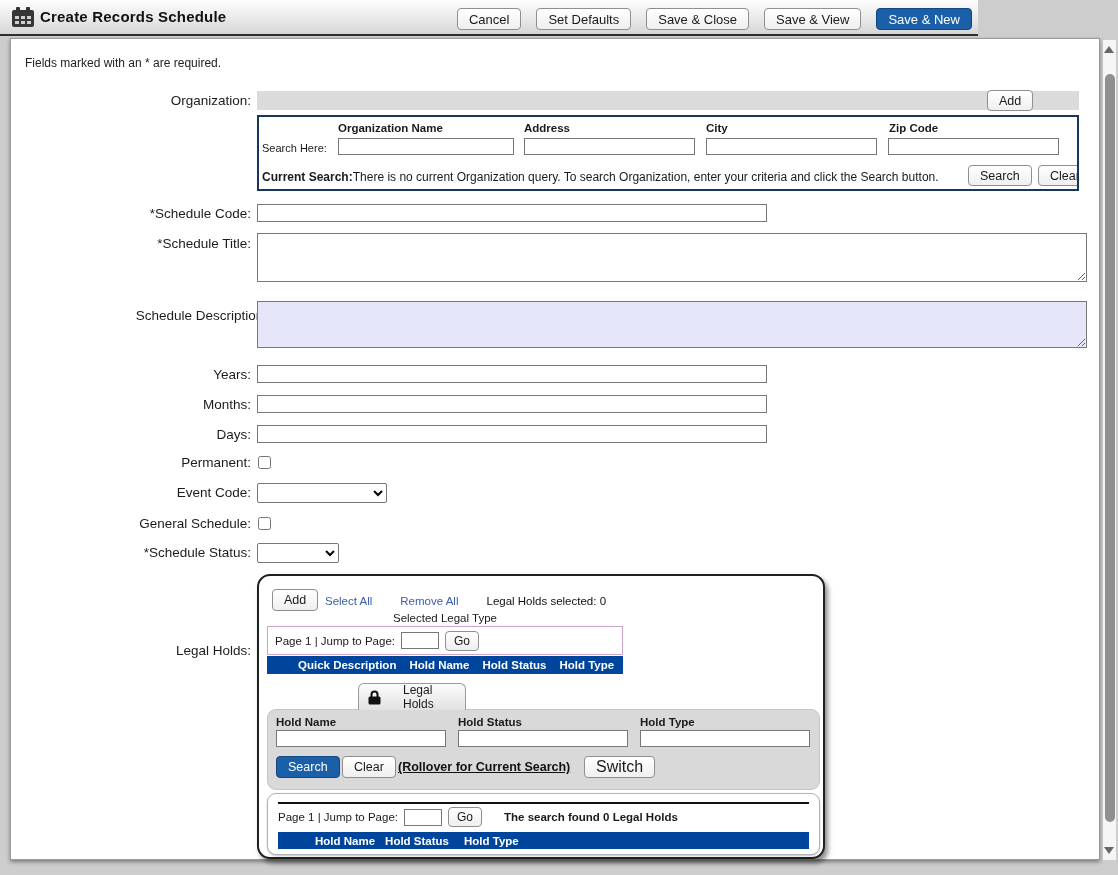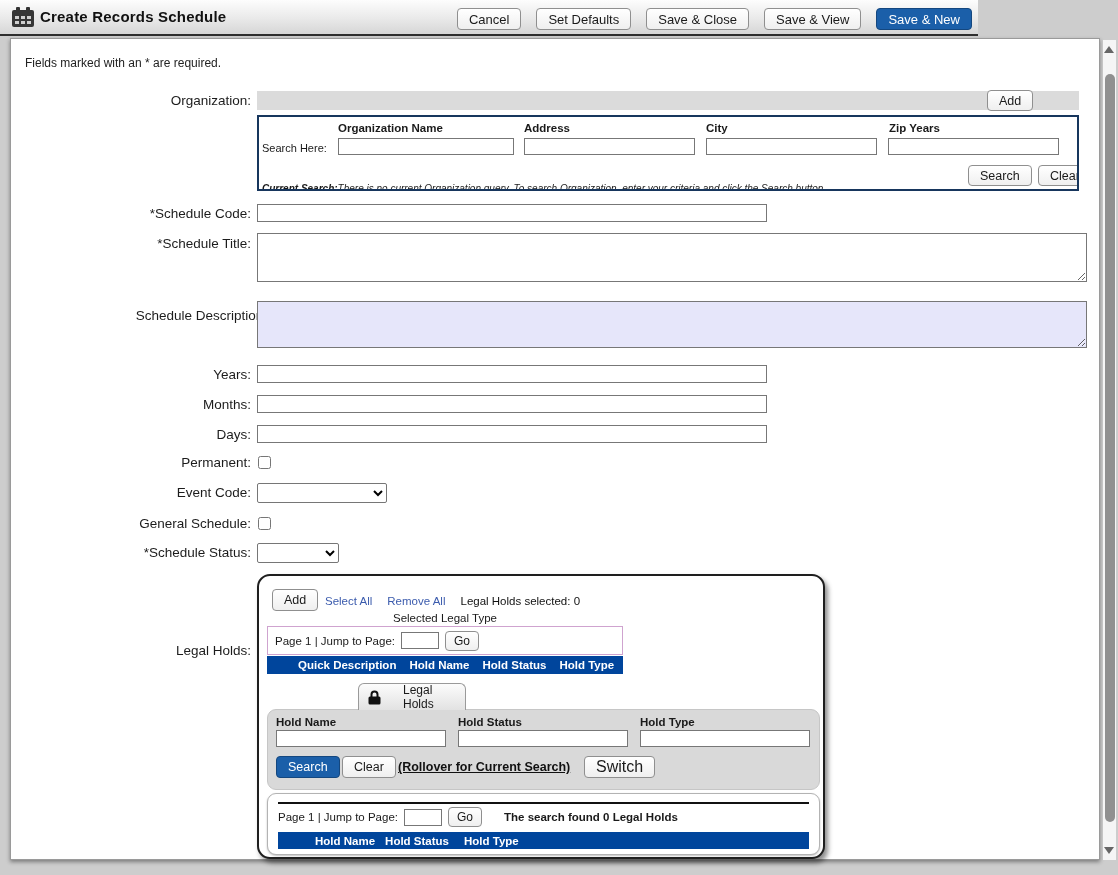--- a/index.html
+++ b/index.html
@@ -64,33 +64,33 @@
   
   .org-bar { position:absolute; left:246px; top:52px; width:822px; height:19px; background:#dbdbdb; }
   .org-add { position:absolute; left:976px; top:51px; z-index:2; height:21px; font-size:12.5px; }
   .org-box {
     position:absolute; left:246px; top:76px; width:822px; height:76px;
     border:2px solid #17365d; background:#fff; overflow:hidden;padding-left:12px;
   }
   .org-col { position:absolute; top:5px; font-size:11.5px; font-weight:bold; white-space:nowrap; }
   .org-input { position:absolute; top:21px; height:17px; border:1px solid #777; font-size:11px; padding:1px 2px; }
   .search-here { position:absolute; left:3px; top:25px; font-size:11px; }
-  .cur-line { position:absolute; left:3px; top:66px; font-size:10px; white-space:nowrap;font-style:italic; }
+  .cur-line { position:absolute; left:3px; top:53px; font-size:12px; white-space:nowrap; }
   .cur-line b { font-weight:bold; }
   .org-search-btn { position:absolute; left:709px; top:48px; height:21px; font-size:12.5px; }
   .org-clear-btn { position:absolute; left:779px; top:48px; height:21px; font-size:12.5px; }
 
   
   .lh-panel {
     position:absolute; left:246px; top:535px; width:568px; height:285px;
     background:#fff; border:2px solid #1f1f1f; border-radius:13px;
     box-shadow:3px 4px 5px rgba(0,0,0,.45);
   }
   .lh-add { position:absolute; left:13px; top:13px; height:22px; font-size:12.5px; }
-  .lh-links { position:absolute; left:66px; top:19px; display:flex; gap:15px; font-size:11.5px; white-space:nowrap; }
+  .lh-links { position:absolute; left:66px; top:19px; display:flex; gap:28px; font-size:11.5px; white-space:nowrap; }
   .link { color:#3b5bad; cursor:pointer; }
   .lh-count { color:#111; }
   .lh-selected-title { position:absolute; left:8px; top:36px; width:356px; text-align:center; font-size:11.5px; }
   .pager1 {
     position:absolute; left:8px; top:50px; width:356px; height:29px;
     border:1px solid #cfa3cf; display:flex; align-items:center; padding:0 7px;
     font-size:11.5px; white-space:nowrap;
   }
   .pager-input { width:38px; height:17px; border:1px solid #777; margin-left:6px; font-size:11px; }
   .go-btn { height:20px; padding:0 8px; margin-left:6px; font-size:12px; }
@@ -170,21 +170,21 @@
     <div class="note">Fields marked with an * are required.</div>
 
     <div class="row-label" style="top:54px;padding-left:12px;">Organization:</div>
     <div class="org-bar"></div>
     <button class="btn org-add">Add</button>
 
     <div class="org-box">
       <span class="org-col" style="left:79px;">Organization Name</span>
       <span class="org-col" style="left:265px;">Address</span>
       <span class="org-col" style="left:447px;">City</span>
-      <span class="org-col" style="left:630px;">Zip Years</span>
+      <span class="org-col" style="left:630px;">Zip Code</span>
       <span class="search-here">Search Here:</span>
       <input class="org-input" style="left: 79px; width: 176px;">
       <input class="org-input" style="left: 265px; width: 171px;">
       <input class="org-input" style="left: 447px; width: 171px;">
       <input class="org-input" style="left: 629px; width: 171px;">
       <div class="cur-line">
         <b>Current Search:</b><span>There is no current Organization query. To search Organization, enter your criteria and click the Search button.</span>
       </div>
       <button class="btn org-search-btn">Search</button>
       <button class="btn org-clear-btn">Clear</button>

